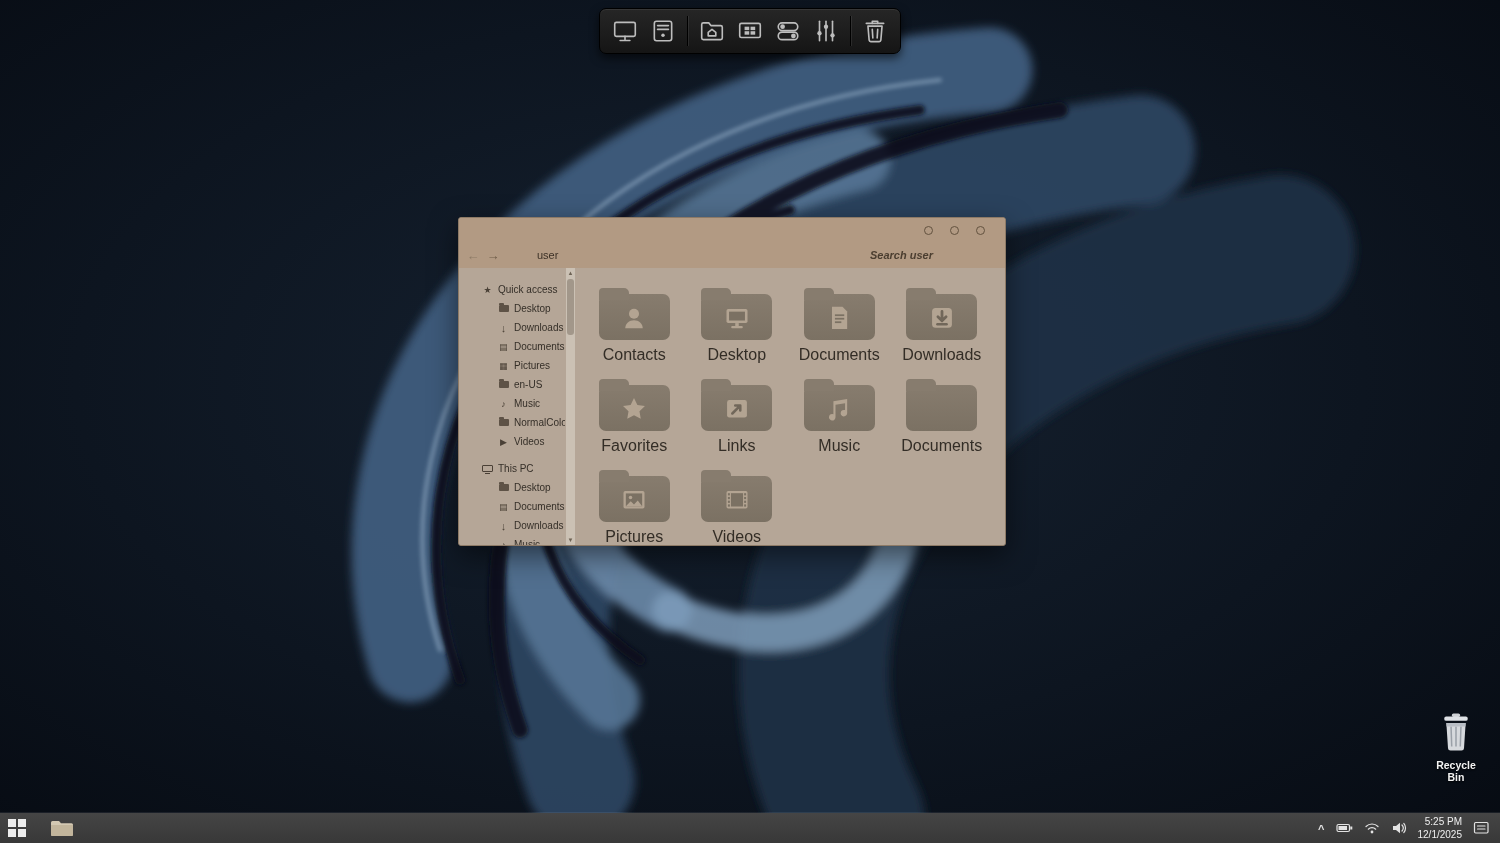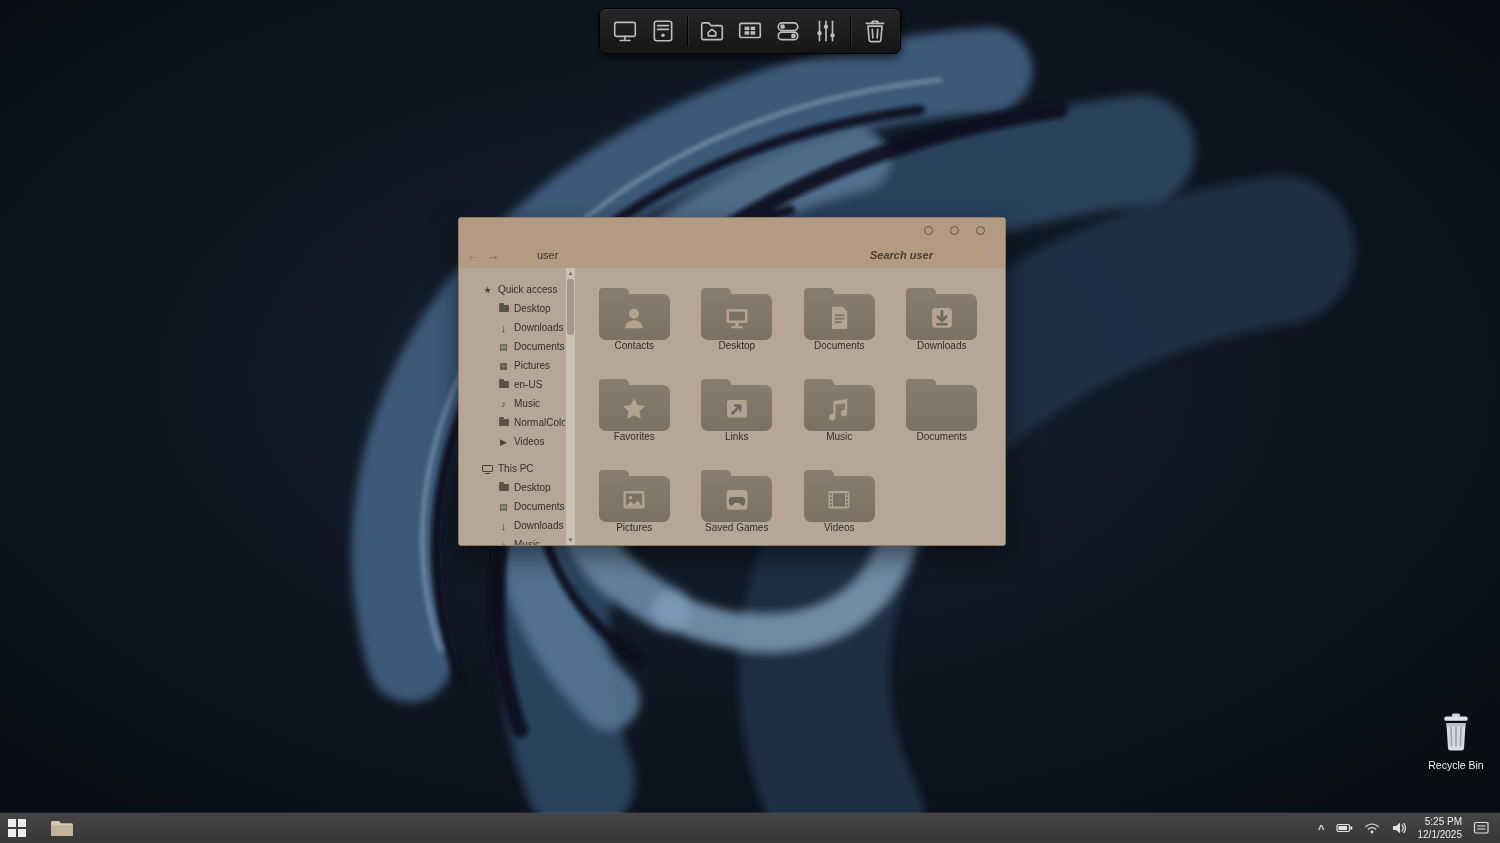--- a/index.html
+++ b/index.html
@@ -68,23 +68,23 @@
   .sbar .thumb{position:absolute;left:1px;width:7px;top:11px;height:56px;background:#a2978a;border-radius:3px;cursor:grab;}
   
   .grid{
     position:absolute;left:124px;top:12px;
     display:grid;grid-template-columns:repeat(4,102.5px);grid-auto-rows:91px;
   }
   .tile{display:flex;flex-direction:column;align-items:center;padding-top:7px;cursor:pointer;border-radius:4px;}
   .bigfold{width:71px;height:46px;border-radius:7px;background:linear-gradient(180deg,#877c6e,#7b7163);position:relative;margin-top:7px;flex:none;}
   .bigfold::before{content:"";position:absolute;top:-6px;left:0;width:30px;height:12px;background:#877c6e;border-radius:4px 5px 0 0;}
   .bigfold svg{position:absolute;left:50%;top:50%;transform:translate(-50%,-47%);}
-  .tlabel{margin-top:1px;font-size:10px;color:#332d26;text-align:right;line-height:1;}
-  
-  .bin{position:absolute;left:1428px;top:712px;width:56px;text-align:center;z-index:2;cursor:pointer;}
+  .tlabel{margin-top:7px;font-size:16px;color:#332d26;text-align:right;line-height:1;}
+  
+  .bin{position:absolute;left:1428px;top:712px;width:56px;text-align:center;z-index:2;cursor:pointer;font-weight:bold;}
   .bin .blabel{margin-top:3px;font-size:10.5px;color:#f2f2f2;text-shadow:0 1px 2px rgba(0,0,0,.9);}
   
   .taskbar{
     position:absolute;left:0;right:0;bottom:0;height:30px;z-index:10;
     background:linear-gradient(180deg,#454545,#383838);
     display:flex;align-items:center;
     box-shadow:0 -1px 0 rgba(255,255,255,.08);
   }
   .startbtn{width:34px;height:30px;display:flex;align-items:center;justify-content:center;cursor:pointer;}
   .winlogo{display:grid;grid-template-columns:8px 8px;grid-template-rows:8px 8px;gap:1.5px;}
@@ -371,29 +371,20 @@
           <svg width="30" height="28" viewBox="0 0 24 24">
             <rect x="3" y="4.5" width="18" height="15" rx="1.5" fill="#b3a492"></rect>
             <rect x="5" y="6.5" width="14" height="11" fill="#7b7163"></rect>
             <circle cx="9" cy="10" r="1.5" fill="#b3a492"></circle>
             <path d="M5 17.5l4.2-4.2 2.8 2.8 3.2-3.6 3.8 5z" fill="#b3a492"></path>
           </svg>
         </div>
         <div class="tlabel">Pictures</div>
       </div>
 
-      <div class="tile">
-        <div class="bigfold">
-          <svg width="30" height="28" viewBox="0 0 24 24">
-            <rect x="3" y="3.5" width="18" height="17" rx="3" fill="#b3a492"></rect>
-            <path d="M8 9.5h8a3.2 3.2 0 0 1 3.1 3.9l-.5 2.2a1.9 1.9 0 0 1-3.4.7l-1.1-1.6h-4.2l-1.1 1.6a1.9 1.9 0 0 1-3.4-.7l-.5-2.2A3.2 3.2 0 0 1 8 9.5z" fill="#71675a"></path>
-          </svg>
-        </div>
-        <div class="tlabel">Saved Games</div>
-      </div>
 
 
       <div class="tile">
         <div class="bigfold">
           <svg width="30" height="28" viewBox="0 0 24 24">
             <rect x="3" y="4.5" width="18" height="15" rx="1.5" fill="#b3a492"></rect>
             <rect x="6.8" y="6.3" width="10.4" height="11.4" fill="#7b7163"></rect>
             <rect x="4.2" y="6.3" width="1.7" height="1.9" fill="#7b7163"></rect>
             <rect x="4.2" y="9.5" width="1.7" height="1.9" fill="#7b7163"></rect>
             <rect x="4.2" y="12.7" width="1.7" height="1.9" fill="#7b7163"></rect>

